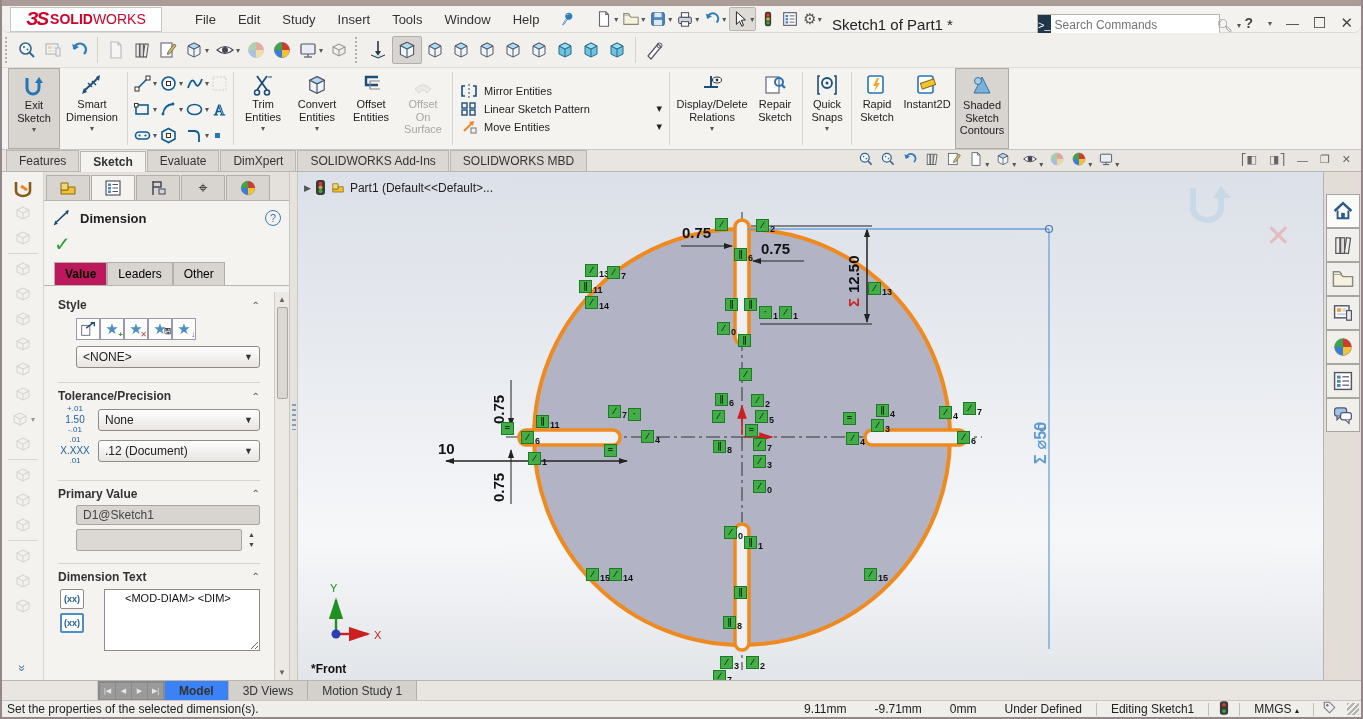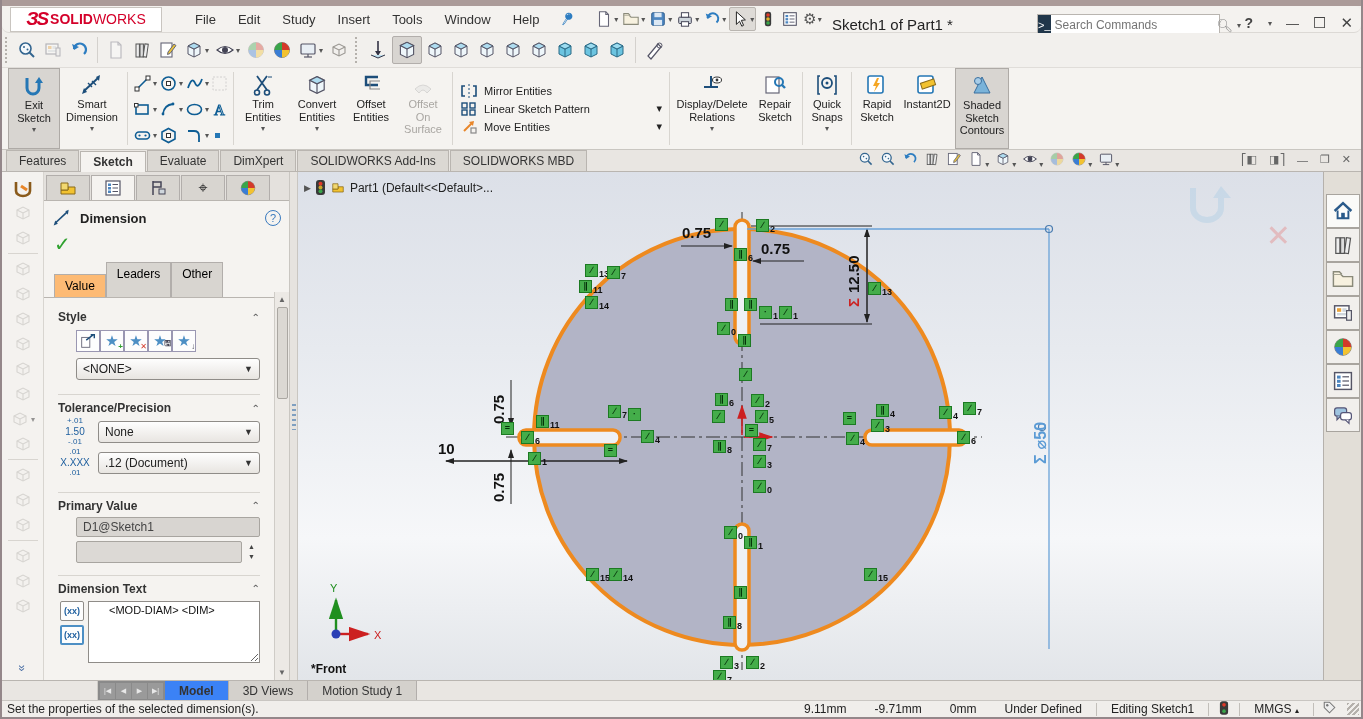--- a/index.html
+++ b/index.html
@@ -85,21 +85,21 @@
   .pmtab { width:44px; height:25px; background:#d8d5d0; border:1px solid #b2aeab; border-bottom:none;
     display:flex; align-items:center; justify-content:center; }
   .pmtab.active { background:#f5f3f0; }
   .pmhdr { display:flex; align-items:center; padding:7px 8px 4px; gap:8px; }
   .pmhdr .t { font-weight:bold; font-size:13px; color:#222; }
   .pmhelp { margin-left:auto; width:16px; height:16px; border:1px solid #3a7abf; border-radius:50%;
     color:#3a7abf; font-size:11px; display:flex; align-items:center; justify-content:center; }
   .pmcheck { color:#2fa12f; font-size:20px; font-weight:bold; padding:0 10px 6px; }
   .vtabs { display:flex; padding:0 0 0 10px; border-bottom:1px solid #b9b5b0; }
   .vtab { font-size:12px; padding:4px 10px; background:#d8d5d0; border:1px solid #b2aeab; border-bottom:none; }
-  .vtab.active { background:#fdba74; font-weight:normal;margin-top:12px; }
+  .vtab.active { background:#be185d; font-weight:bold; }
   .pmscroll { position:absolute; right:0; top:120px; bottom:0; width:15px; background:#ece9e5;
     border-left:1px solid #cfccc7; display:flex; flex-direction:column; align-items:center; }
   .sbarrow { font-size:8px; color:#666; padding:3px 0; }
   .sbthumb { width:11px; height:92px; background:#dbd8d3; border:1px solid #aaa7a2; border-radius:2px; }
   .pmsec { padding:6px 14px 2px; }
   .sechdr { display:flex; align-items:center; font-weight:bold; color:#333; font-size:12px;
     border-top:1px solid #d8d5d0; padding-top:6px; }
   .sechdr .chev { margin-left:auto; color:#666; font-size:10px; }
   .stylebtns { display:flex; margin:6px 0 6px 18px; }
   .stbtn { width:24px; height:22px; border:1px solid #9a97b2; background:#fdfdfd; display:flex;
@@ -112,21 +112,21 @@
   .dropdown .da { font-size:9px; color:#333; }
   .tolrow { display:flex; align-items:center; gap:6px; margin:2px 0; }
   .tolico { width:34px; text-align:center; color:#1d5e9e; font-size:8px; line-height:1.1; }
   .tolico .big { font-size:10px; }
   .tolrow .dropdown { flex:1; margin:2px 0; }
   .pvfield { height:20px; background:#d8d5d1; border:1px solid #a8a5a0; border-radius:2px;
     margin:4px 0 4px 18px; display:flex; align-items:center; padding:0 6px; color:#444; font-size:12px; }
   .pvempty { height:22px; background:#dcd9d5; border:1px solid #a8a5a0; border-radius:2px;
     margin:2px 18px 4px 18px; position:relative; }
   .spin { position:absolute; right:-14px; top:0; font-size:7px; color:#444; line-height:1.4; }
-  .dtwrap { display:flex; gap:4px; margin:5px 0 0 2px; }
+  .dtwrap { display:flex; gap:20px; margin:5px 0 0 2px; }
   .dtbtns { display:flex; flex-direction:column; gap:4px; }
   .dtb { width:24px; height:20px; border:1px solid #8f8c88; background:#fdfdfd; color:#1d5e9e;
     font-size:9px; font-weight:bold; display:flex; align-items:center; justify-content:center; border-radius:2px; }
   .dtb.sel { border:2px solid #4d8fc4; }
   .dtarea { flex:1; height:62px; background:#fff; border:1px solid #8f8c88; font-size:11px; color:#111;
     padding:2px 20px; font-family:inherit; }
   
   .splitter { width:8px; background:#e6e3df; border-right:1px solid #c9c6c1; position:relative; }
   .splitgrip { position:absolute; top:232px; left:2px; width:4px; height:26px;
     background:repeating-linear-gradient(#7f9fc0 0 2px,transparent 2px 5px); }

